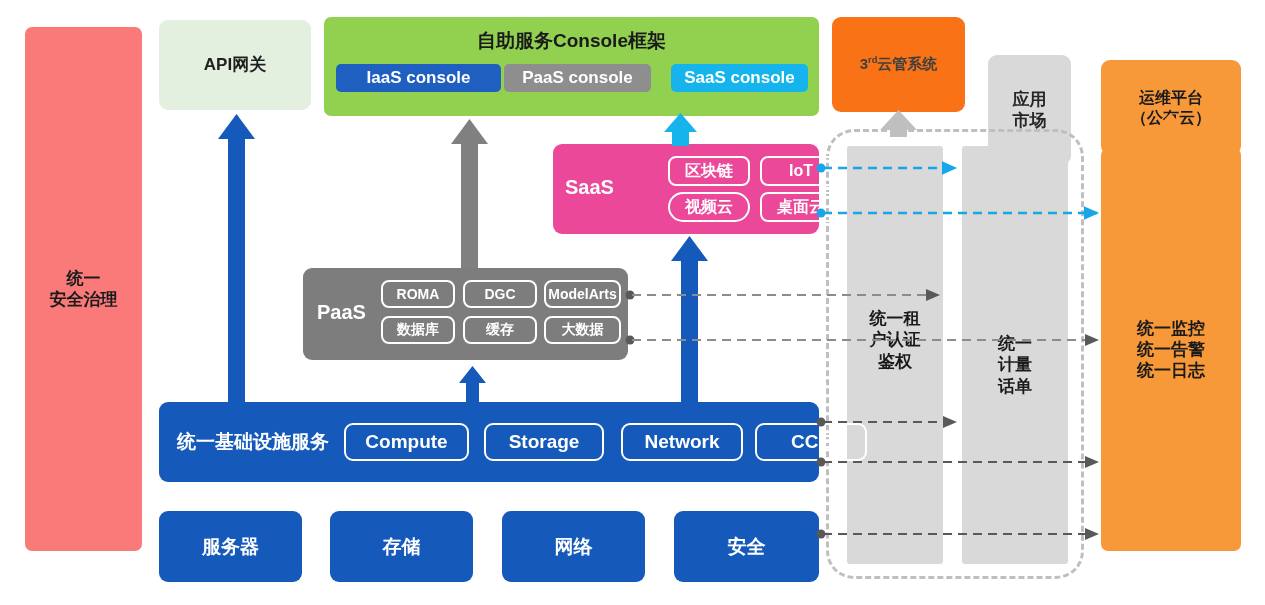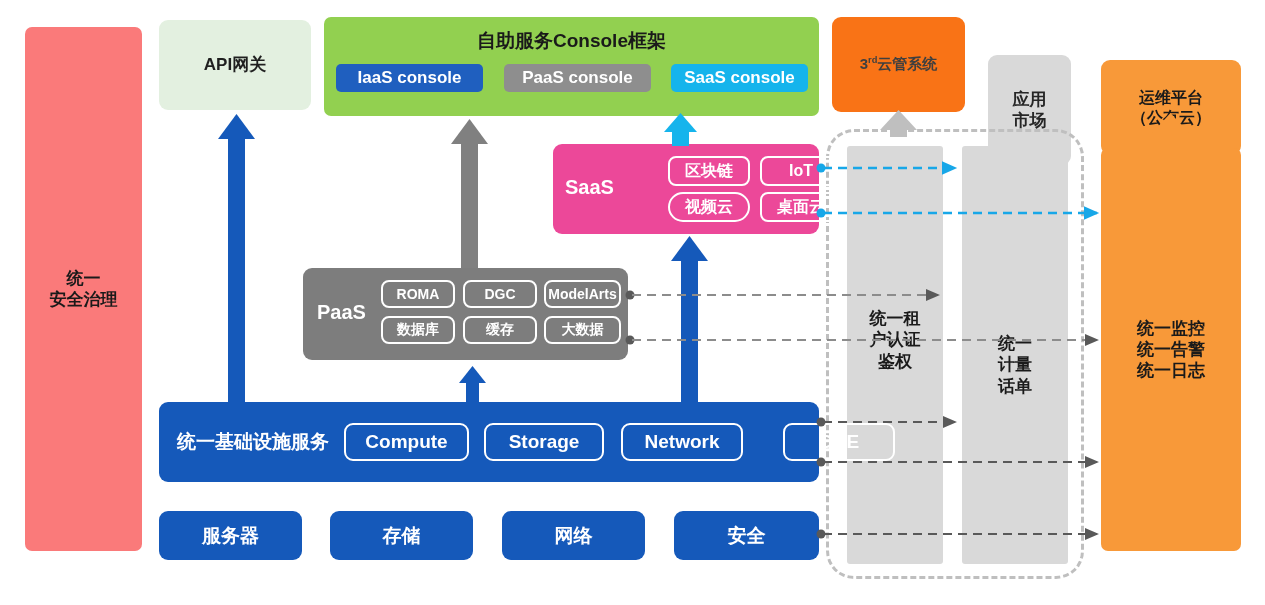--- a/index.html
+++ b/index.html
@@ -36,21 +36,21 @@
   }
   #console-title{
     position:absolute;left:0;right:0;top:11px;text-align:center;
     font-size:19px;font-weight:600;color:#1a1a1a;
   }
   .console-chip{
     position:absolute;top:47px;height:28px;border-radius:5px;
     display:flex;align-items:center;justify-content:center;
     color:#ffffff;font-size:17px;font-weight:600;
   }
-  #chip-iaas{left:12px;width:147px;background:#1f5fbf;}
+  #chip-iaas{left:12px;width:165px;background:#1f5fbf;}
   #chip-paas{left:180px;width:147px;background:#8e8e8e;}
   #chip-saas{left:347px;width:137px;background:#15b4ec;}
 
   
   #third-cloud{
     left:832px;top:17px;width:133px;height:95px;
     background:#f97316;border-radius:9px;color:#3f3f3f;font-size:15px;font-weight:600;
   }
   #app-market{
     left:988px;top:17px;width:83px;height:110px;
@@ -102,25 +102,25 @@
   
   #infra{
     left:159px;top:402px;width:660px;height:80px;
     background:#1559ba;border-radius:9px;display:block;
   }
   #infra-name{position:absolute;left:18px;top:27px;color:#ffffff;font-size:19px;font-weight:600;}
   #infra .sub-chip{top:21px;height:38px;font-size:19px;border-radius:9px;}
   #i-compute{left:185px;width:125px;}
   #i-storage{left:325px;width:120px;}
   #i-network{left:462px;width:122px;}
-  #i-cce{left:624px;width:112px;}
+  #i-cce{left:596px;width:112px;}
 
   
   .hw{
-    top:511px;height:49px;background:#1559ba;border-radius:9px;
+    top:511px;height:71px;background:#1559ba;border-radius:9px;
     color:#ffffff;font-size:19px;font-weight:600;text-align:center;
   }
   #hw-server{left:159px;width:143px;}
   #hw-storage{left:330px;width:143px;}
   #hw-network{left:502px;width:143px;}
   #hw-security{left:674px;width:145px;}
 
   
   #dashed-box{
     position:absolute;left:826px;top:129px;width:258px;height:450px;

